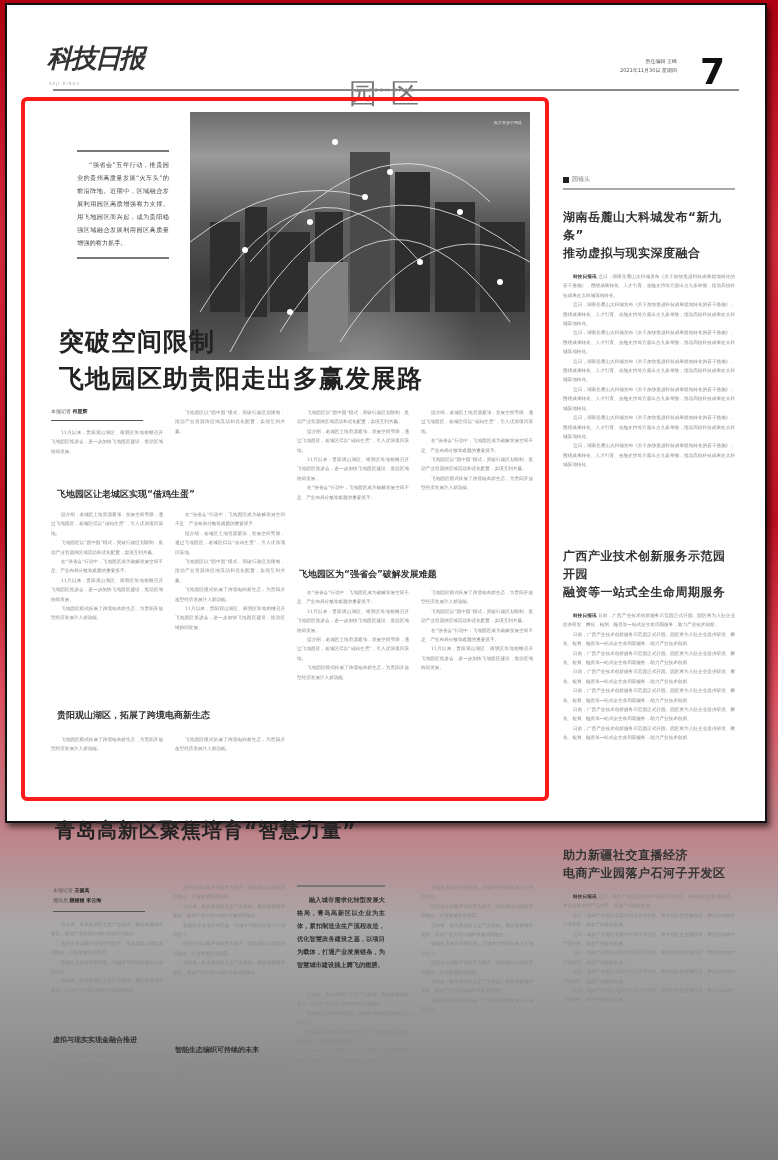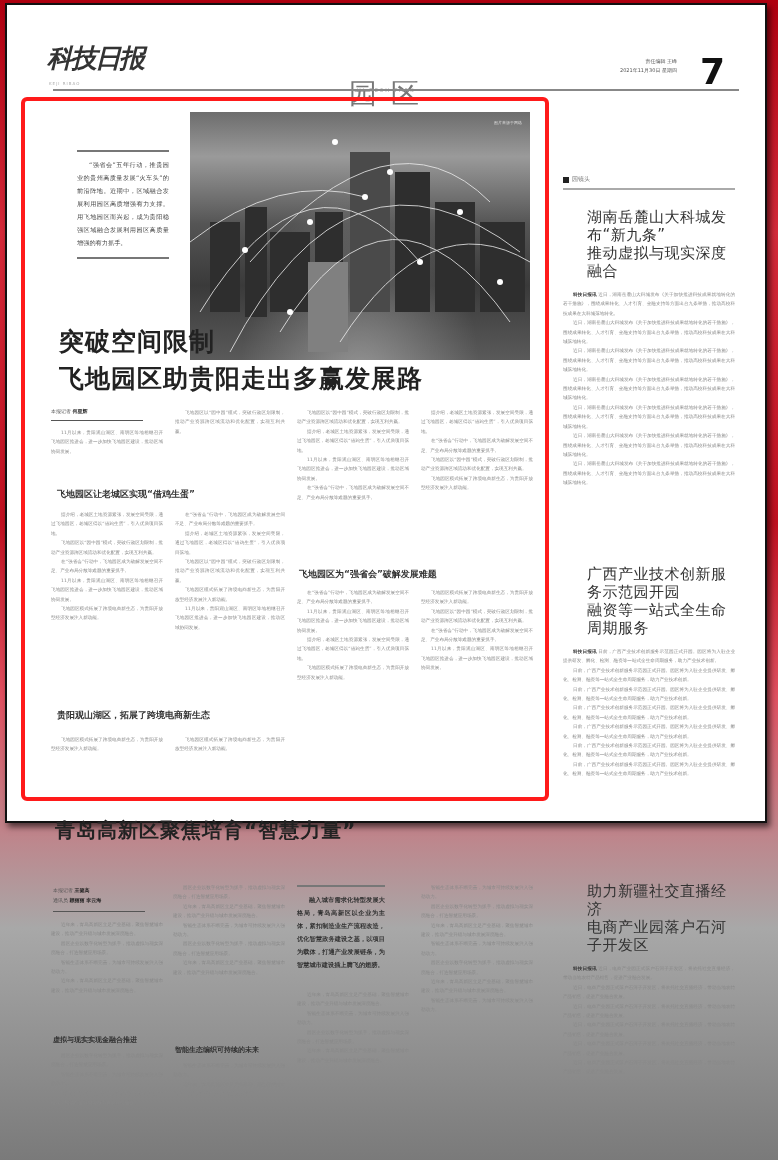--- a/index.html
+++ b/index.html
@@ -64,21 +64,21 @@
   .byline-2 b { color: #222; }
   .lead-box-2 {
     position: absolute; left: 290px; top: 880px; width: 88px;
     border-top: 2px solid #777; padding-top: 6px;
   }
   .lead-box-2 p { margin: 0; font-size: 6.2px; line-height: 13px; color: #333; text-indent: 12px; font-weight: bold; text-align: justify; }
 
   .right-col { position: absolute; left: 556px; top: 170px; width: 172px; }
   .rc-tag { font-size: 6px; color: #777; border-bottom: 2px solid #aaa; padding-bottom: 4px; display: flex; align-items: center; gap: 3px; }
   .rc-tag .sq { width: 6px; height: 6px; background: #222; display: inline-block; }
-  .rc-headline { font-size: 15px; font-weight: normal; color: #333; line-height: 18px; letter-spacing: 0.5px; margin-left: 24px; }
+  .rc-headline { font-size: 12px; font-weight: bold; color: #333; line-height: 18px; letter-spacing: 0.5px; }
   .rc-body { font-size: 4.6px; line-height: 9.4px; color: #888; text-align: justify; }
   .rc-body p { margin: 0; text-indent: 10px; }
   .rc-body b { color: #333; }
 </style>
 </head>
 <body>
 
 <div class="page">
 
   <div class="masthead-logo">科技日报</div>

